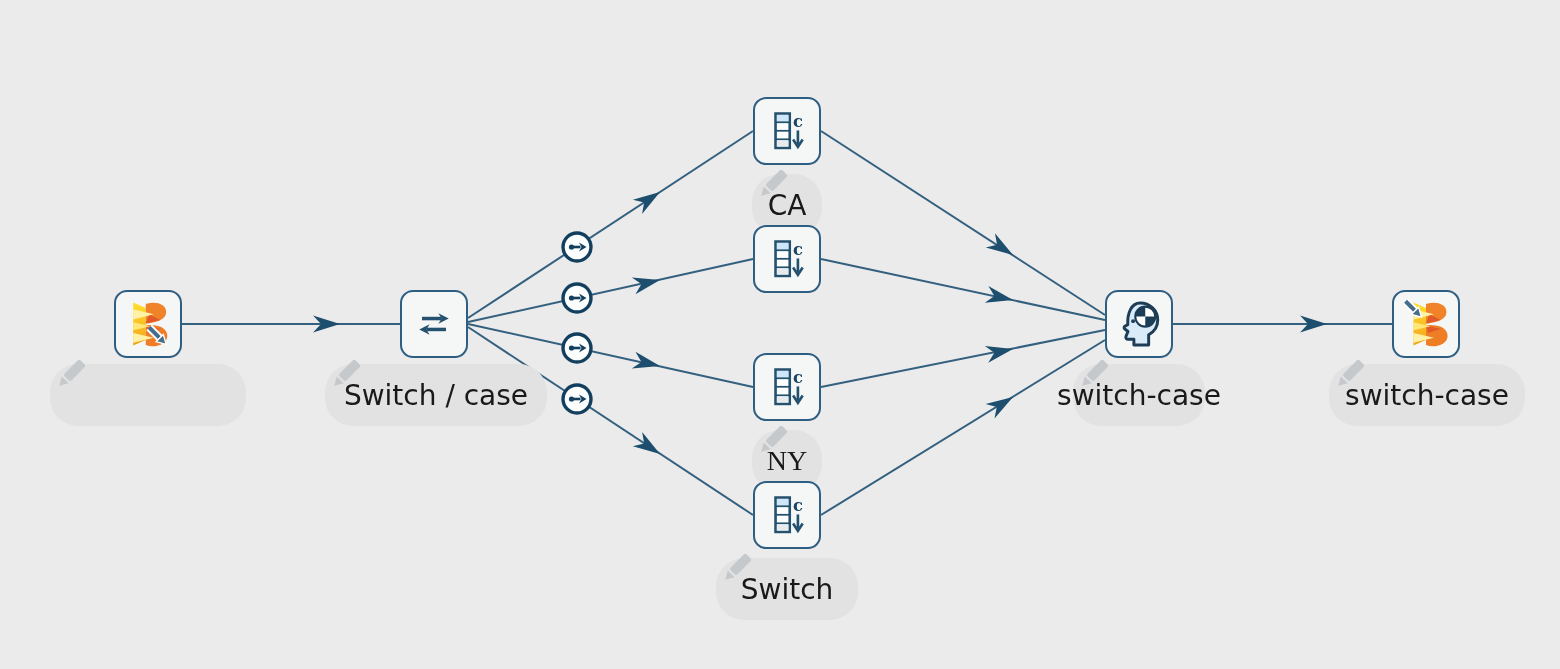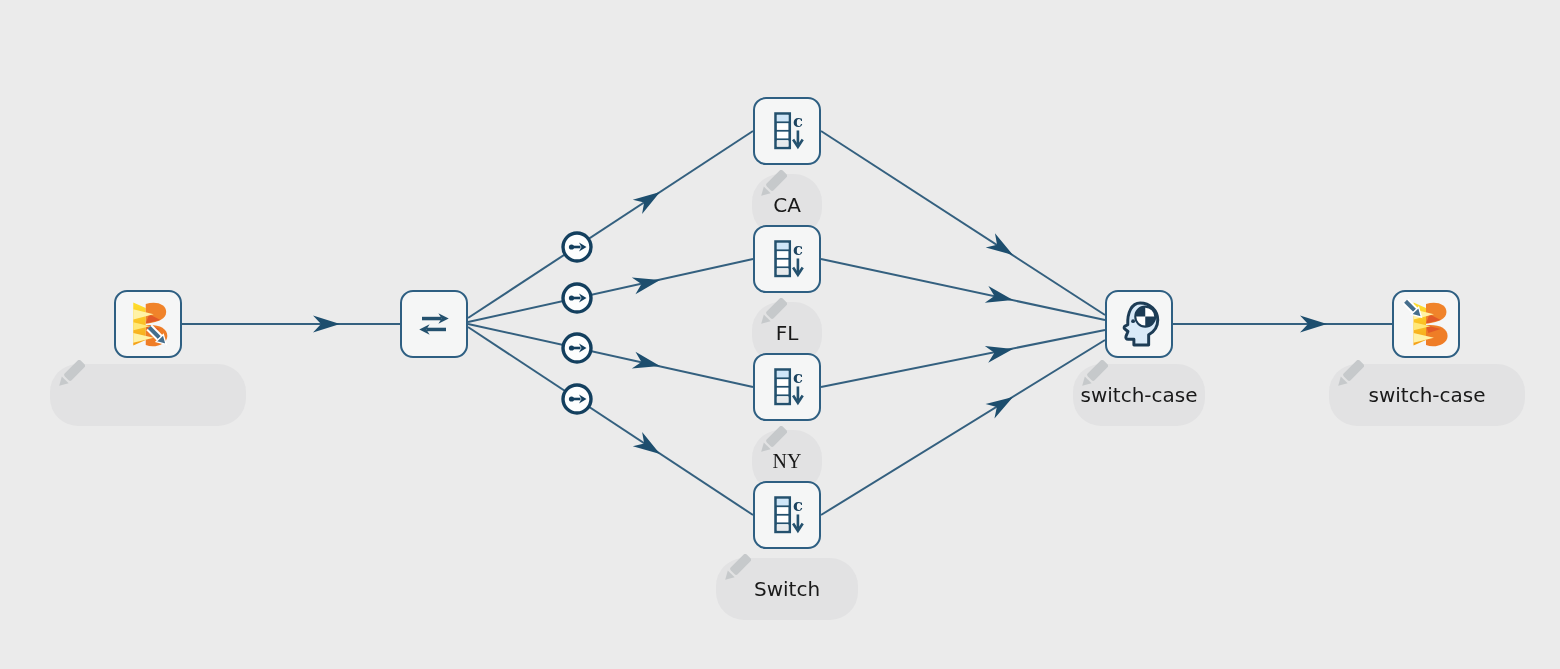--- a/index.html
+++ b/index.html
@@ -5,21 +5,21 @@
   html,body{margin:0;padding:0;background:#ebebeb;}
   .canvas{
     position:relative;width:1560px;height:669px;background:#ebebeb;
     font-family:"DejaVu Sans","Liberation Sans",sans-serif;overflow:hidden;
   }
   .edges-layer{position:absolute;left:0;top:0;z-index:1;}
   .edge-line{stroke:#34607f;stroke-width:2;fill:none;}
   .pill{
     position:absolute;height:62px;background:#e2e2e3;border-radius:28px;
     display:flex;align-items:center;justify-content:center;z-index:2;
-    font-size:20px;color:#191919;white-space:nowrap;box-sizing:border-box;
+    font-size:28px;color:#191919;white-space:nowrap;box-sizing:border-box;
   }
   .pencil{position:absolute;left:3px;top:-4px;width:32px;height:32px;}
   .node{
     position:absolute;width:68px;height:68px;background:#f5f6f6;
     border:2.5px solid #2e5f82;border-radius:13px;box-sizing:border-box;
     display:flex;align-items:center;justify-content:center;z-index:3;
   }
   .node svg{display:block;}
 </style>
 </head>
@@ -89,40 +89,40 @@
 
   <div class="pill" style="left:50px;top:364px;width:196px;">
     <svg class="pencil" viewBox="0 0 30 30">
       <g transform="rotate(45 15 15)" fill="#c6c9cb">
         <rect x="10.5" y="-3" width="9" height="21" rx="2"></rect>
         <polygon points="10.5,20 19.5,20 15,28"></polygon>
       </g>
     </svg>
   </div>
 
+  <div class="pill" style="left:325px;top:364px;width:222px;">
+    <svg class="pencil" viewBox="0 0 30 30">
+      <g transform="rotate(45 15 15)" fill="#c6c9cb">
+        <rect x="10.5" y="-3" width="9" height="21" rx="2"></rect>
+        <polygon points="10.5,20 19.5,20 15,28"></polygon>
+      </g>
+    </svg>
+    <span>Switch / case</span>
+  </div>
 
   <div class="pill" style="left:752px;top:174px;width:70px;">
     <svg class="pencil" viewBox="0 0 30 30">
       <g transform="rotate(45 15 15)" fill="#c6c9cb">
         <rect x="10.5" y="-3" width="9" height="21" rx="2"></rect>
         <polygon points="10.5,20 19.5,20 15,28"></polygon>
       </g>
     </svg>
     <span>CA</span>
   </div>
 
-  <div class="pill" style="left:752px;top:302px;width:70px;">
-    <svg class="pencil" viewBox="0 0 30 30">
-      <g transform="rotate(45 15 15)" fill="#c6c9cb">
-        <rect x="10.5" y="-3" width="9" height="21" rx="2"></rect>
-        <polygon points="10.5,20 19.5,20 15,28"></polygon>
-      </g>
-    </svg>
-    <span>FL</span>
-  </div>
 
   <div class="pill" style="left:752px;top:430px;width:70px;font-family:Liberation Serif, serif;">
     <svg class="pencil" viewBox="0 0 30 30">
       <g transform="rotate(45 15 15)" fill="#c6c9cb">
         <rect x="10.5" y="-3" width="9" height="21" rx="2"></rect>
         <polygon points="10.5,20 19.5,20 15,28"></polygon>
       </g>
     </svg>
     <span>NY</span>
   </div>

